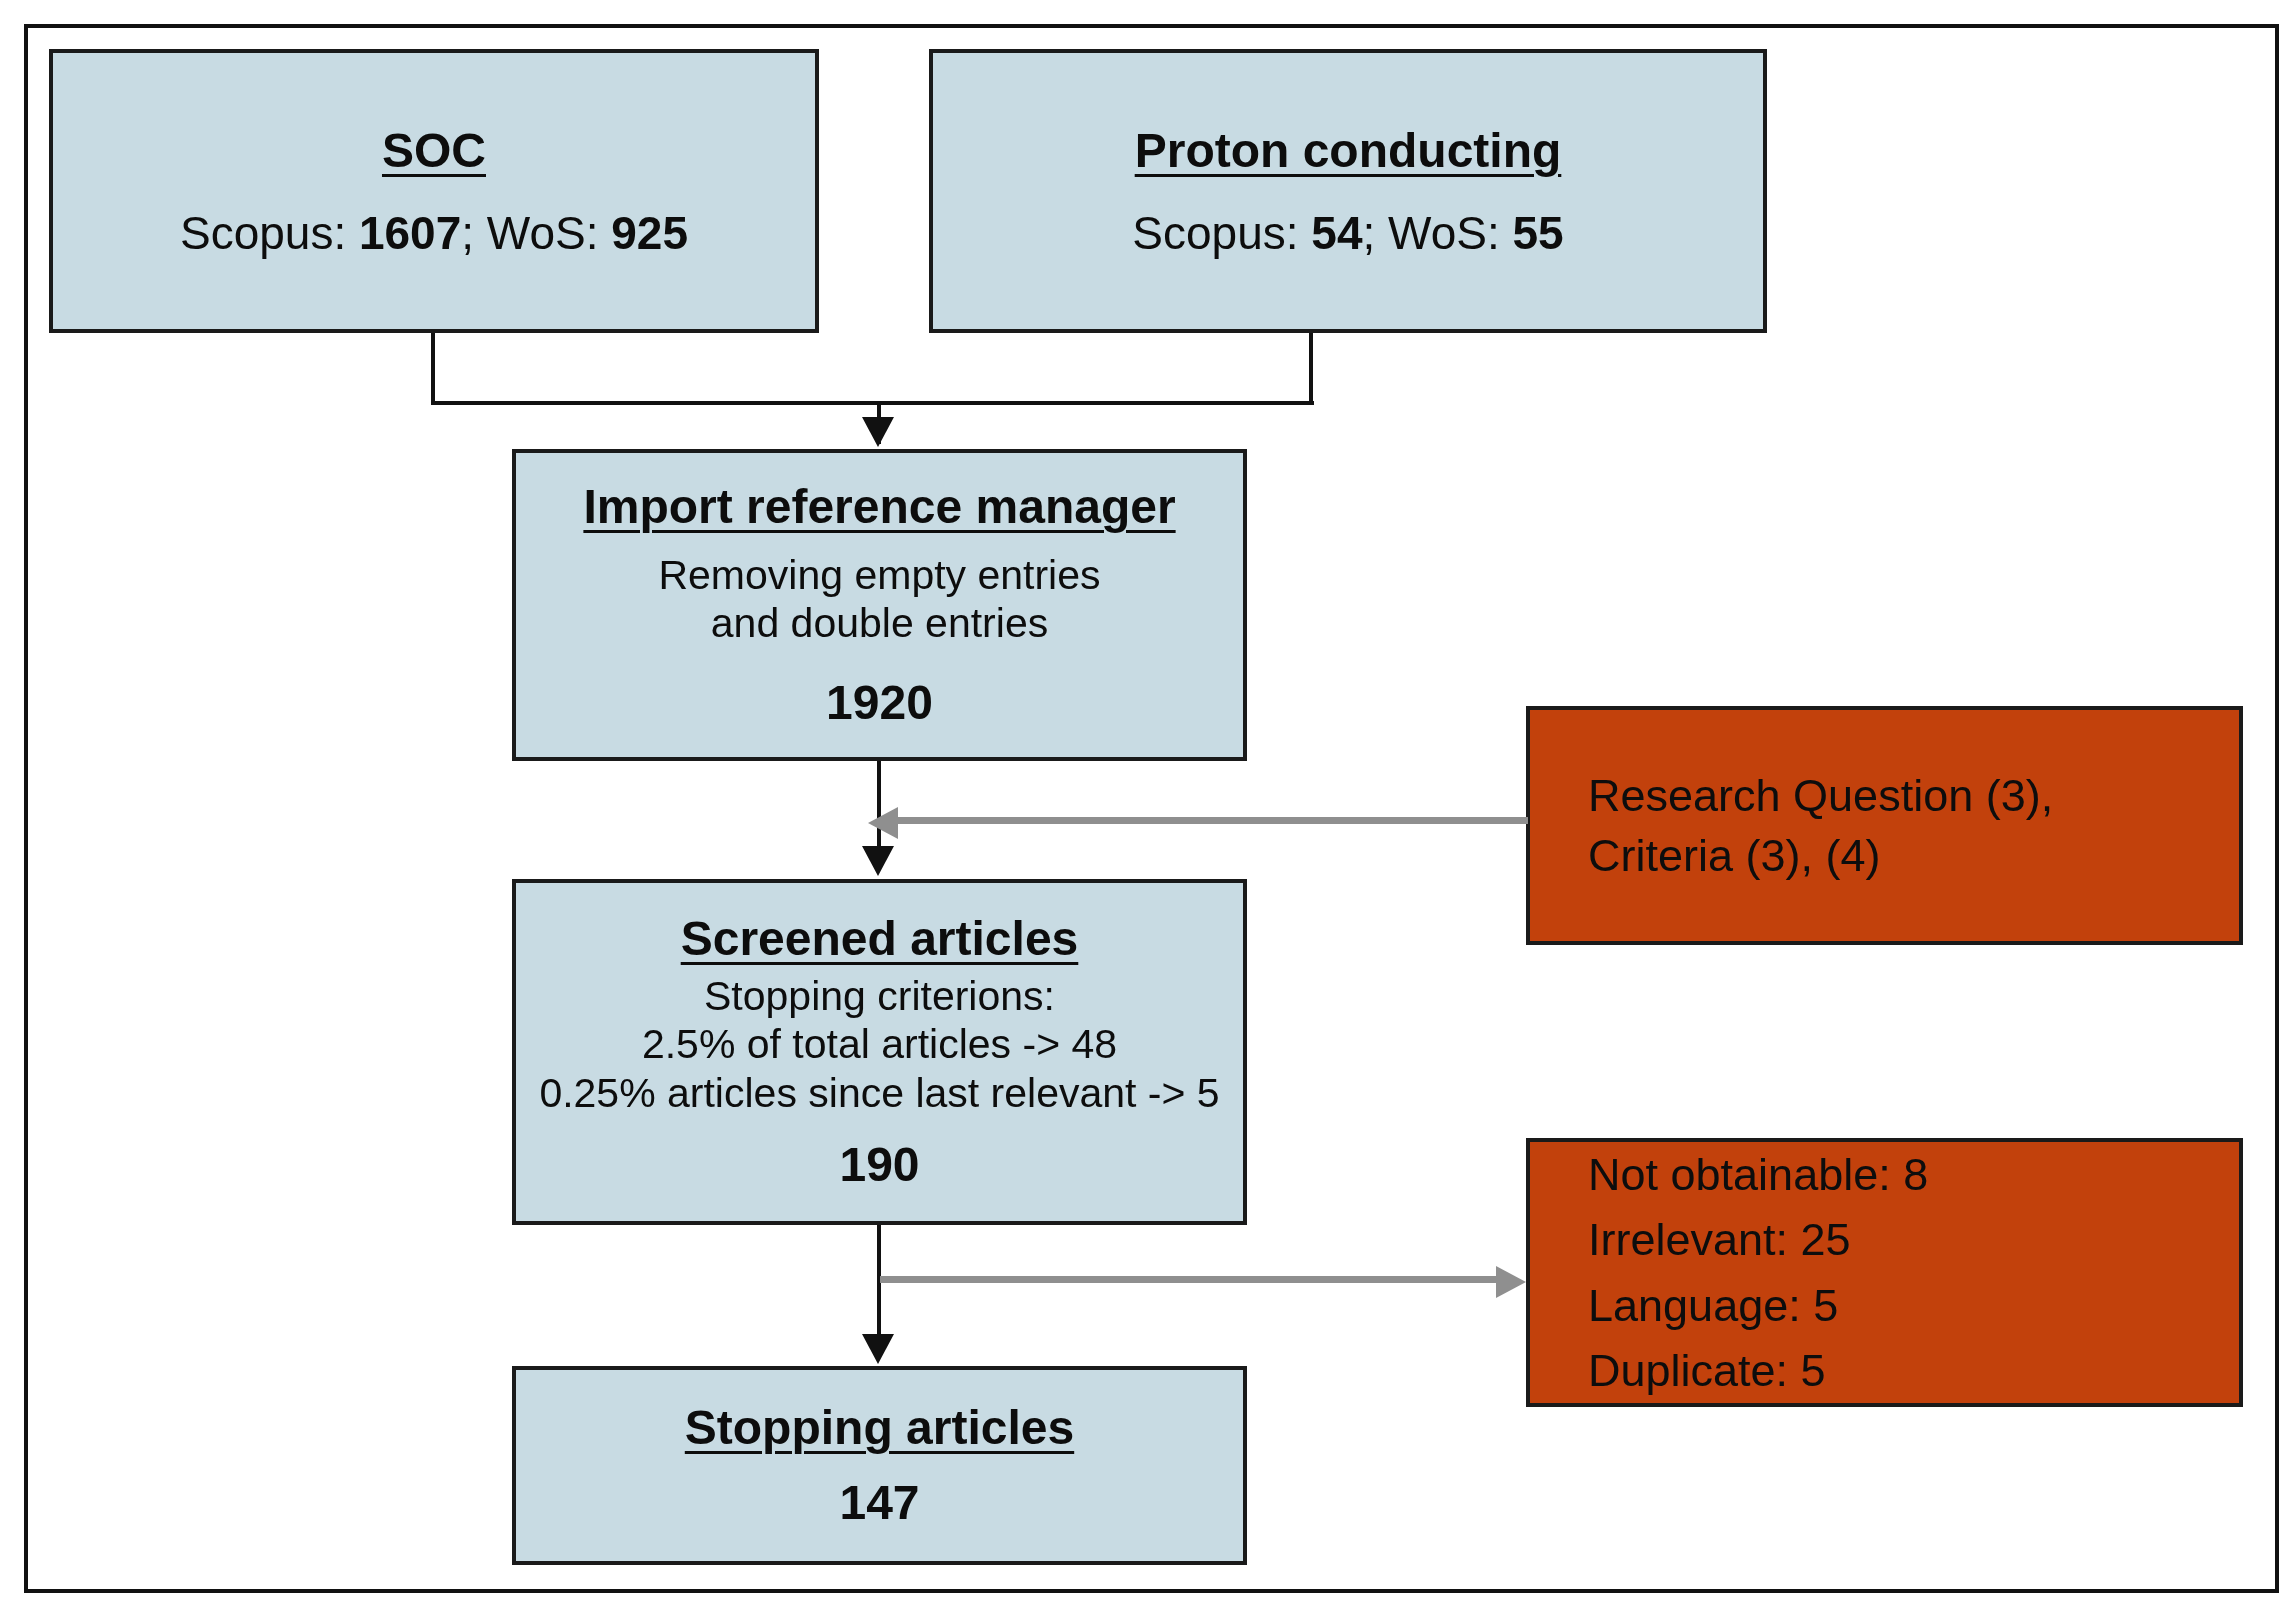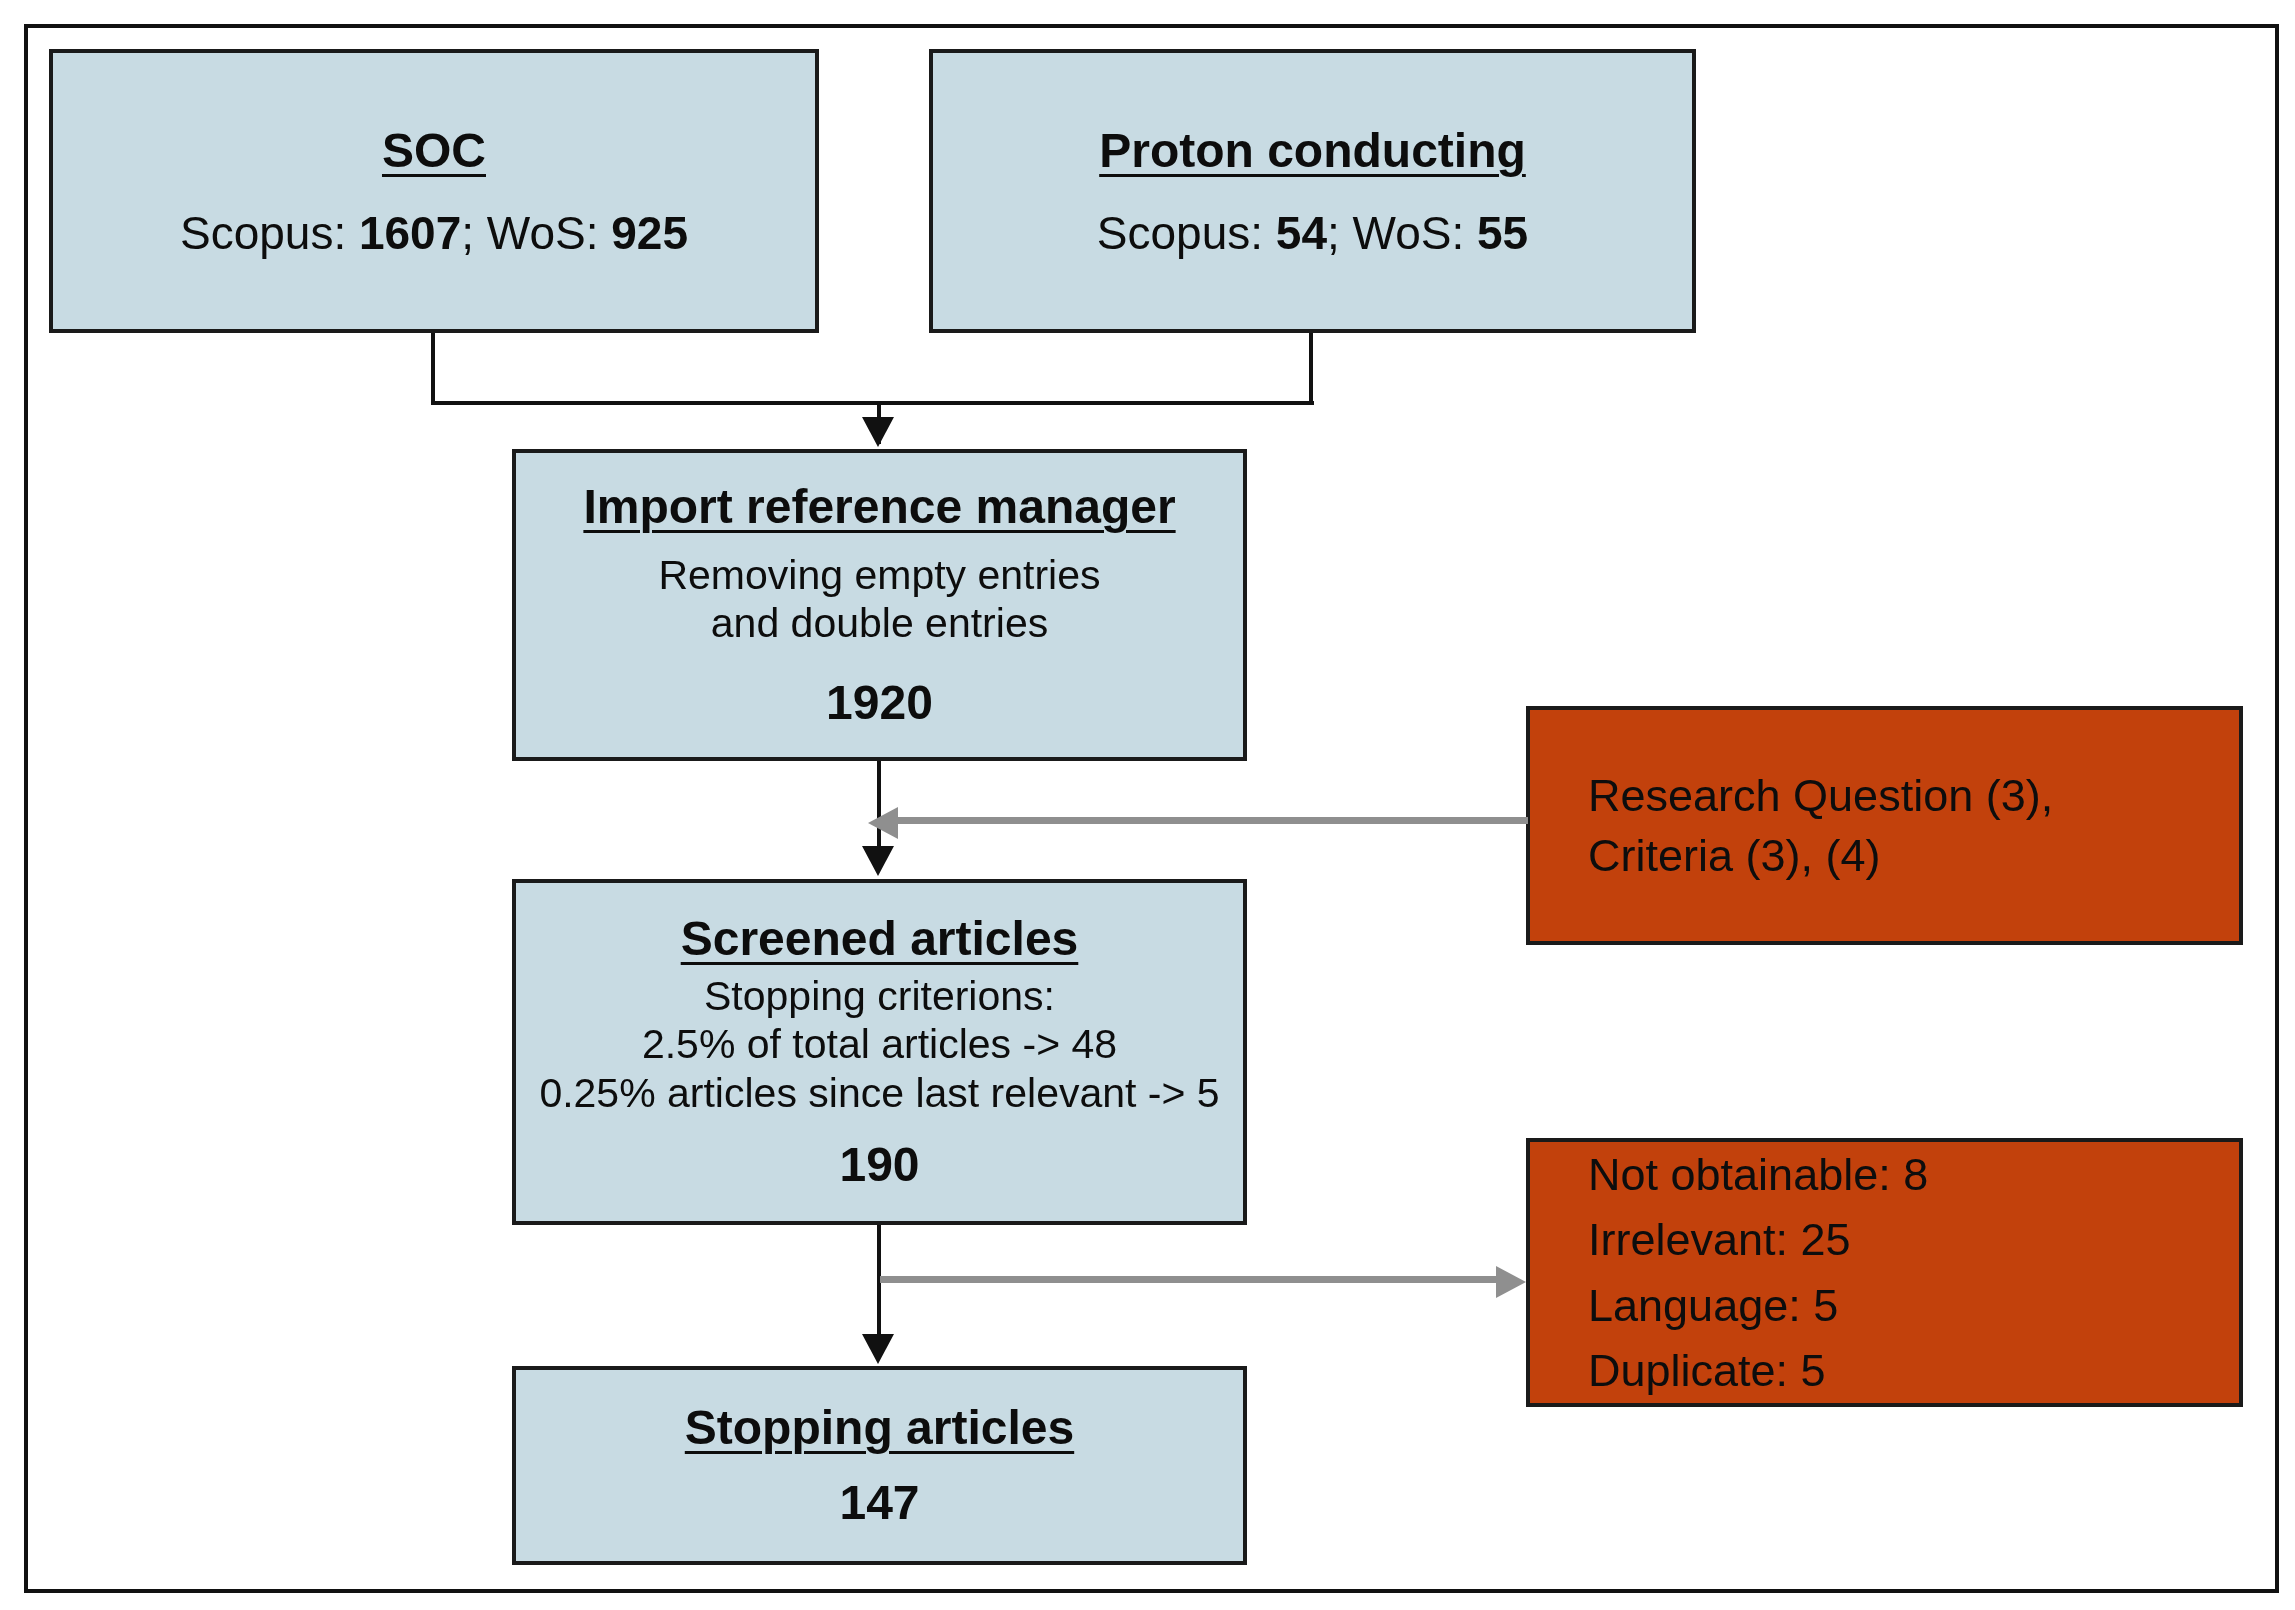--- a/index.html
+++ b/index.html
@@ -70,21 +70,21 @@
   .node .stat{
     font-size:46px;
     line-height:1.1;
     font-weight:400;
     white-space:nowrap;
   }
   .node .stat b{ font-weight:bold; }
 
   
   #node-soc     { left:49px;   top:49px;   width:770px; height:284px; }
-  #node-proton  { left:929px; top:49px;   width:767px; height:284px; }
+  #node-proton  { left:929px; top:49px;   width:838px; height:284px; }
   #node-import  { left:512px;  top:449px;  width:735px; height:312px; }
   #node-screened{ left:512px;  top:879px; width:735px; height:346px; }
   #node-included{ left:512px;  top:1366px; width:735px; height:199px; }
   #node-research{ left:1526px; top:706px;  width:717px;  height:239px; }
   #node-excluded{ left:1526px; top:1138px; width:717px;  height:269px; }
 
   #node-soc .title, #node-proton .title{ margin-bottom:30px; }
   #node-import .title{ margin-bottom:17px;text-align:center; }
   #node-import .count{ margin-top:29px; }
   #node-screened .title{ margin-bottom:5.8px; }

